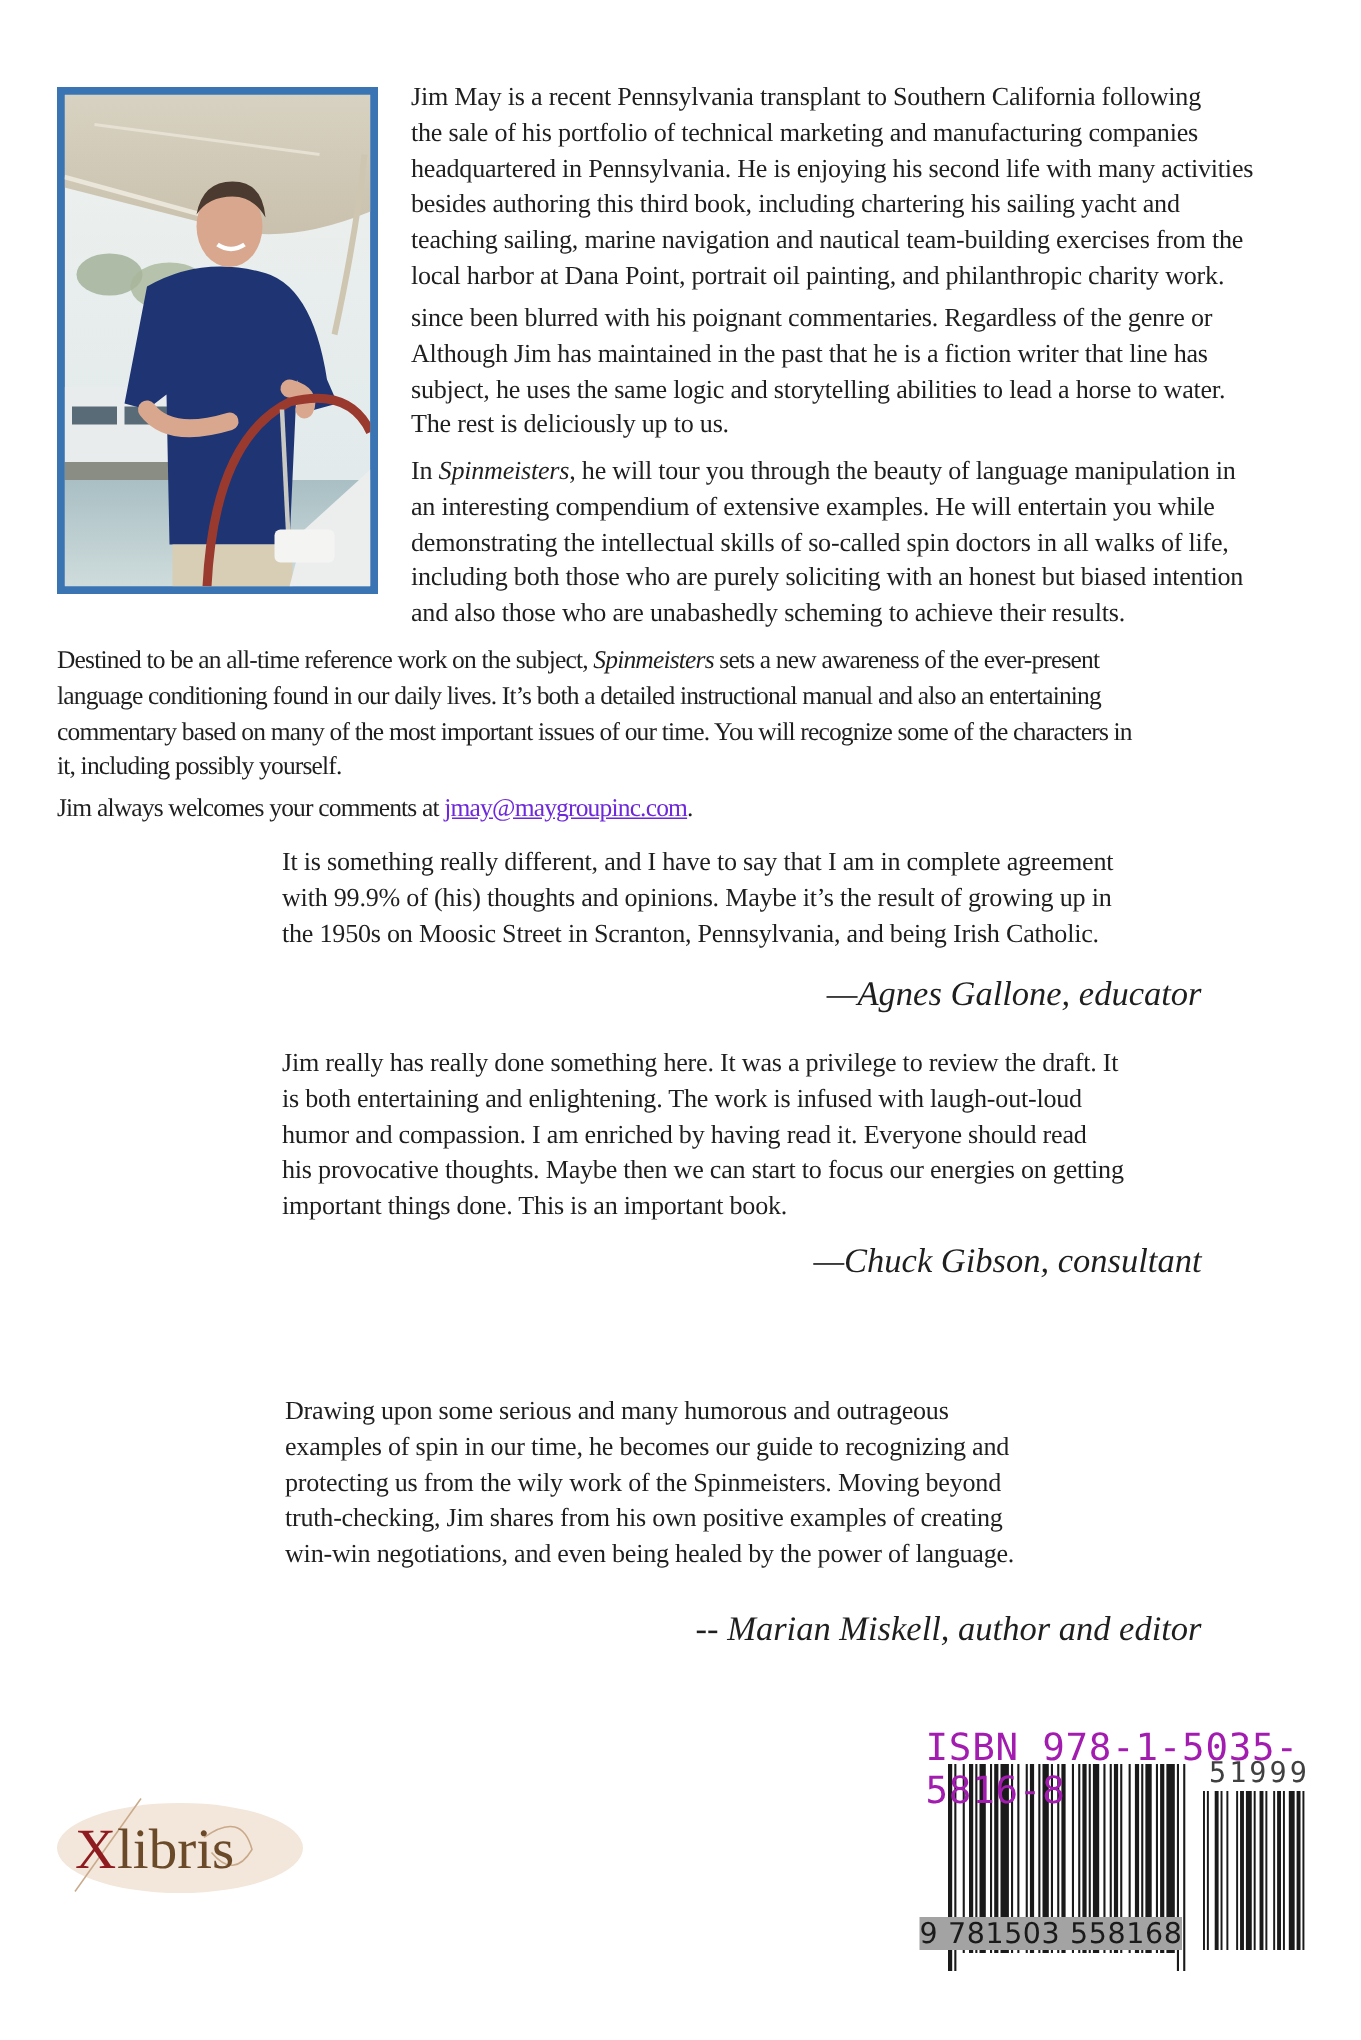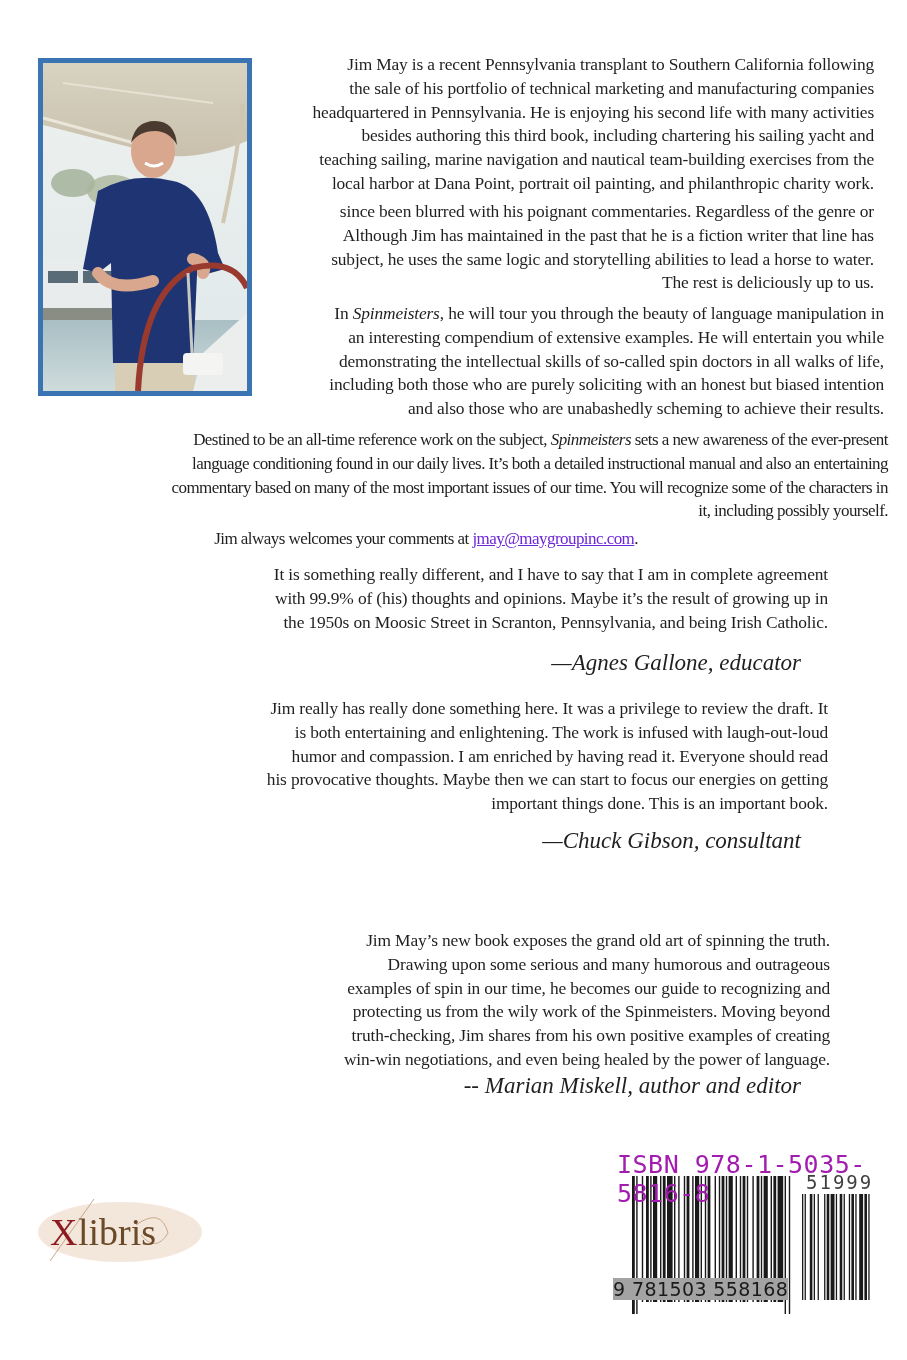--- a/index.html
+++ b/index.html
@@ -1,18 +1,18 @@
 <!DOCTYPE html>
 <html><head>
   <meta charset="utf-8">
   <style>
     html, body { margin: 0; padding: 0; background: #ffffff; }
     body { width: 907px; height: 1360px; position: relative; overflow: hidden;
            font-family: "Liberation Serif", "DejaVu Serif", serif; color: #1f1f1f; }
-    .p { position: absolute; font-size: 17.4px; line-height: 23.8px; margin: 0; letter-spacing: -0.15px; text-align: right; }
+    .p { position: absolute; font-size: 17.4px; line-height: 23.8px; margin: 0; letter-spacing: -0.15px; }
     .p.wide { letter-spacing: -0.55px; font-size: 17px; }
     i, em { font-style: italic; }
     .photo-frame { position: absolute; left: 38px; top: 58px; width: 214px; height: 338px;
                    background: #3b74b3; }
     .photo { position: absolute; left: 5px; top: 5px; width: 204px; height: 328px; overflow: hidden; }
     .sig { position: absolute; font-style: italic; font-size: 23px; text-align: right; }
     .email { text-decoration: underline; color: #6d28d9; }
     .logo { position: absolute; left: 36px; top: 1195px; width: 168px; height: 70px; }
     .barcode { position: absolute; left: 612px; top: 1150px; width: 262px; height: 170px; }
     .isbn-text { position: absolute; left: 617px; top: 1150px; font-family: "DejaVu Sans Mono", monospace;
@@ -124,21 +124,20 @@
 <div class="p" style="left:188px; top:697px; width:640px;">
   <div>Jim really has really done something here. It was a privilege to review the draft. It</div>
   <div>is both entertaining and enlightening. The work is infused with laugh-out-loud</div>
   <div>humor and compassion. I am enriched by having read it. Everyone should read</div>
   <div>his provocative thoughts. Maybe then we can start to focus our energies on getting</div>
   <div>important things done. This is an important book.</div>
 </div>
 <div class="sig" style="right:106px; top:828px;">—Chuck Gibson, consultant</div>
 
 <div class="p" style="left:190px; top:929px; width:640px;">
-  <div>Jim May’s new book exposes the grand old art of spinning the truth.</div>
   <div>Drawing upon some serious and many humorous and outrageous</div>
   <div>examples of spin in our time, he becomes our guide to recognizing and</div>
   <div>protecting us from the wily work of the Spinmeisters. Moving beyond</div>
   <div>truth-checking, Jim shares from his own positive examples of creating</div>
   <div>win-win negotiations, and even being healed by the power of language.</div>
 </div>
 <div class="sig" style="right:106px; top:1073px;">-- Marian Miskell, author and editor</div>
 
 <div class="logo">
   <svg width="168" height="70" viewBox="0 0 168 70">

